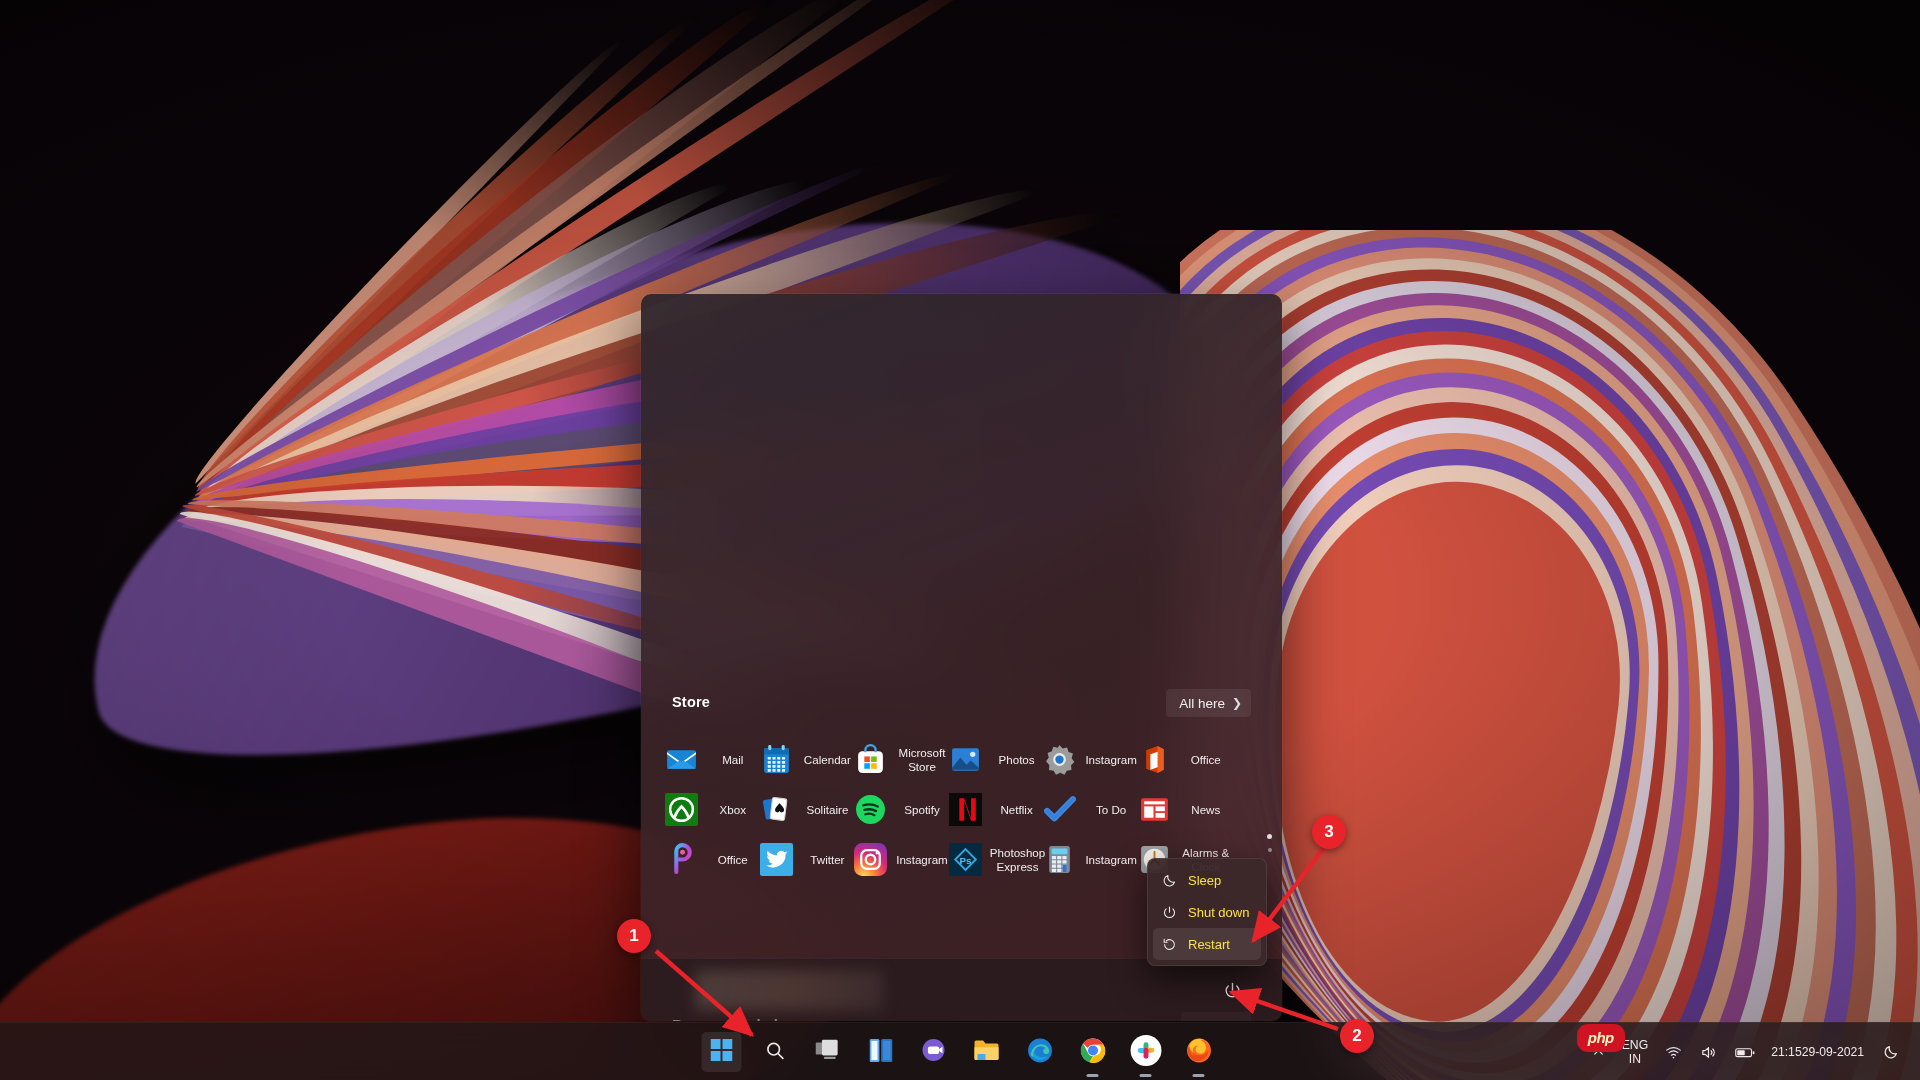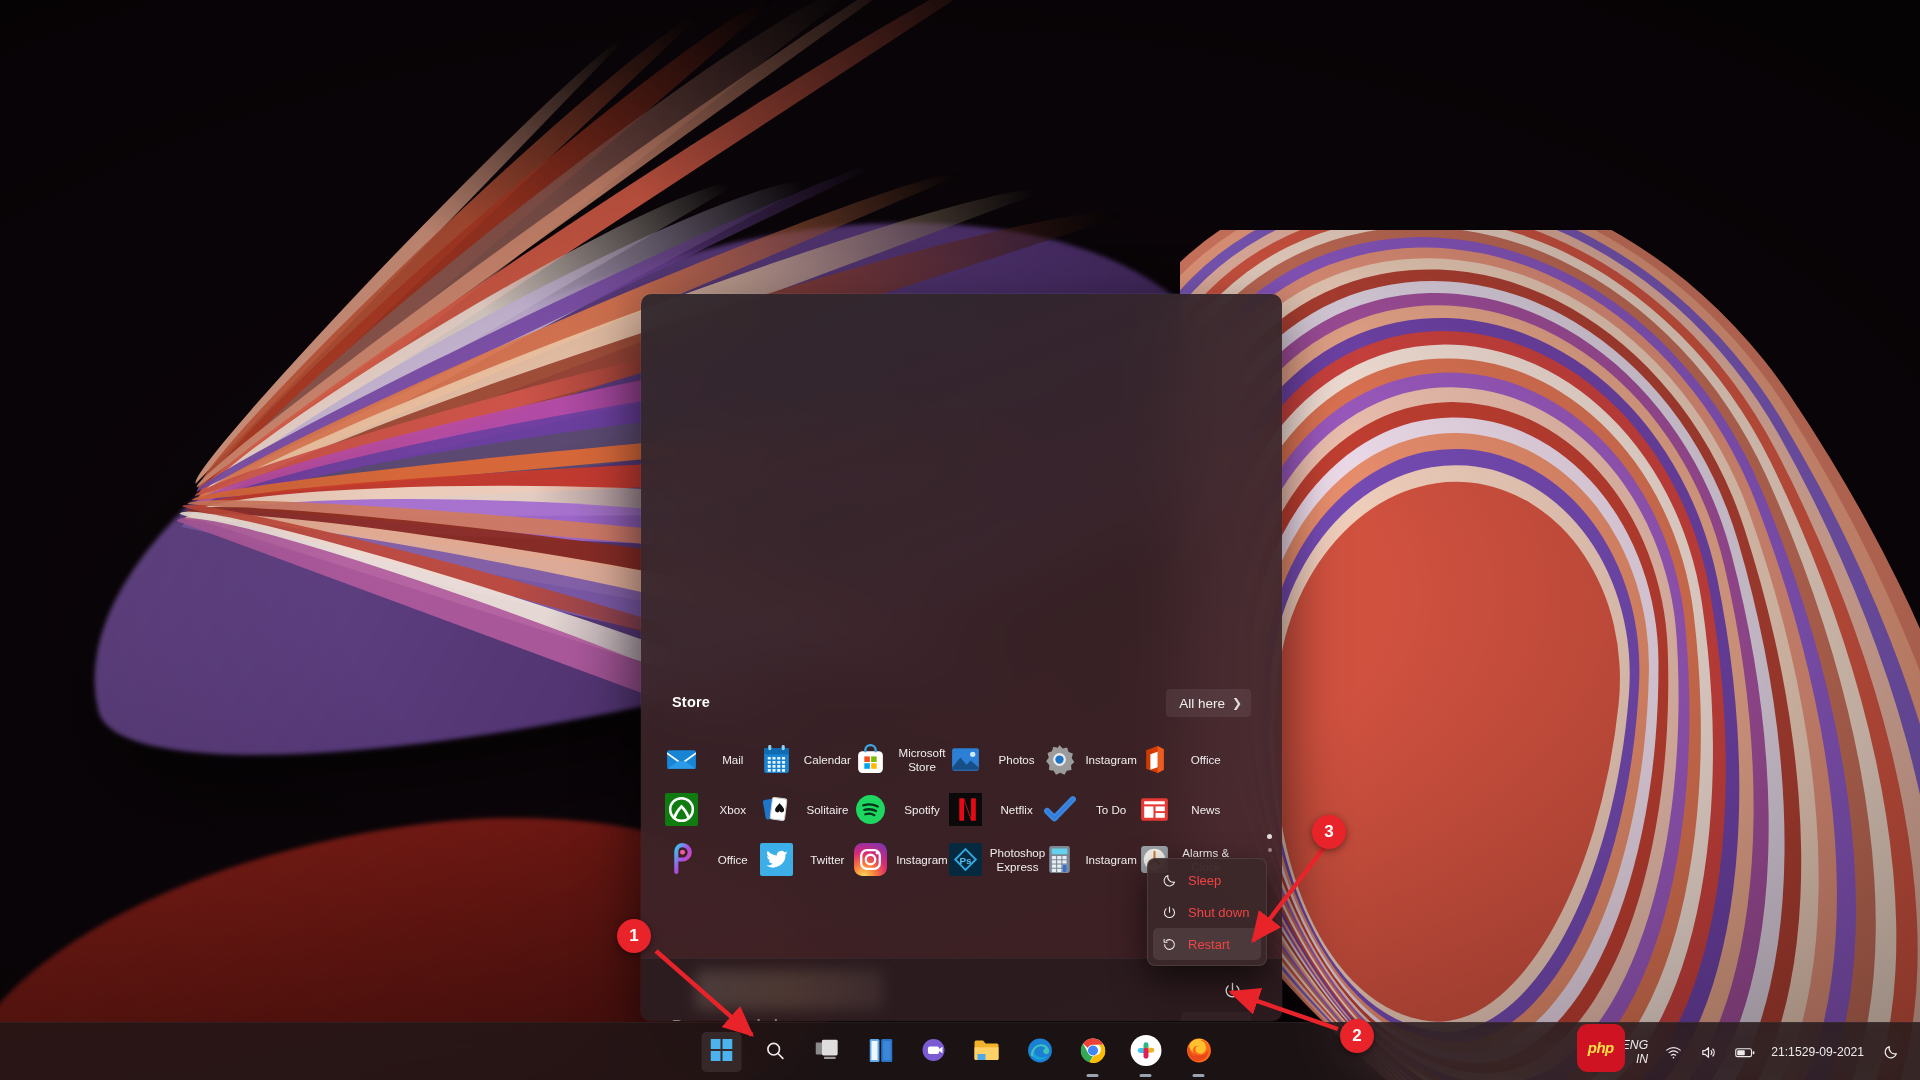--- a/index.html
+++ b/index.html
@@ -132,21 +132,21 @@
   }
 
   
   #power-menu{
     position:absolute; left:1147px; top:858px; width:120px;
     background:rgba(59,40,42,.96);
     border:1px solid rgba(255,255,255,.09);
     border-radius:8px;
     box-shadow:0 14px 34px rgba(0,0,0,.6);
     padding:5px;
-    color:#ef4444;
+    color:#fde047;
   }
   .pm-item{
     height:32px; display:flex; align-items:center; gap:11px;
     padding-left:9px; border-radius:5px; font-size:13px;
   }
   .pm-item.hover{ background:rgba(255,255,255,.085); }
   .pm-ic{ width:15px; height:15px; flex:none; }
 
   
   #taskbar{
@@ -166,26 +166,26 @@
   .tb-btn.active{ background:rgba(255,255,255,.09); }
   .tb-run{
     position:absolute; bottom:-5px; left:50%; transform:translateX(-50%);
     width:12px; height:3px; border-radius:2px; background:#9aa4b0;
   }
   #tb-right{
     position:absolute; right:12px; top:0; height:58px;
     display:flex; align-items:center; gap:0px; color:#efeaec;
   }
   .tray-item{ height:40px; display:flex; align-items:center; justify-content:center; padding:0 9px; border-radius:4px;}
-  #lang{ display:flex; flex-direction:column; align-items:flex-end; line-height:14px; font-size:12.2px; padding:0 8px;font-style:italic;}
+  #lang{ display:flex; flex-direction:column; align-items:center; line-height:14px; font-size:12.2px; padding:0 8px;}
   #clock{ display:flex; align-items:flex-end; line-height:16px; font-size:12.2px; padding:0 10px 0 6px;}
   #php-badge{
     position:absolute; left:-6px; top:1px;
-    background:#cf1322; color:#fde047; font-weight:bold; font-style:italic;
-    font-size:15px; padding:16px 11px; border-radius:11px;
+    background:#cf1322; color:#fef9c3; font-weight:bold; font-style:italic;
+    font-size:15px; padding:6px 11px; border-radius:11px;
     letter-spacing:-.5px;
   }
   #cn-mark{
     position:absolute; right:-2px; top:2px; font-size:10px; color:rgba(255,255,255,.30);
   }
 
   
   .anno-circle{
     position:absolute; width:34px; height:34px; border-radius:50%;
     background:#e8242a; color:#fff;

